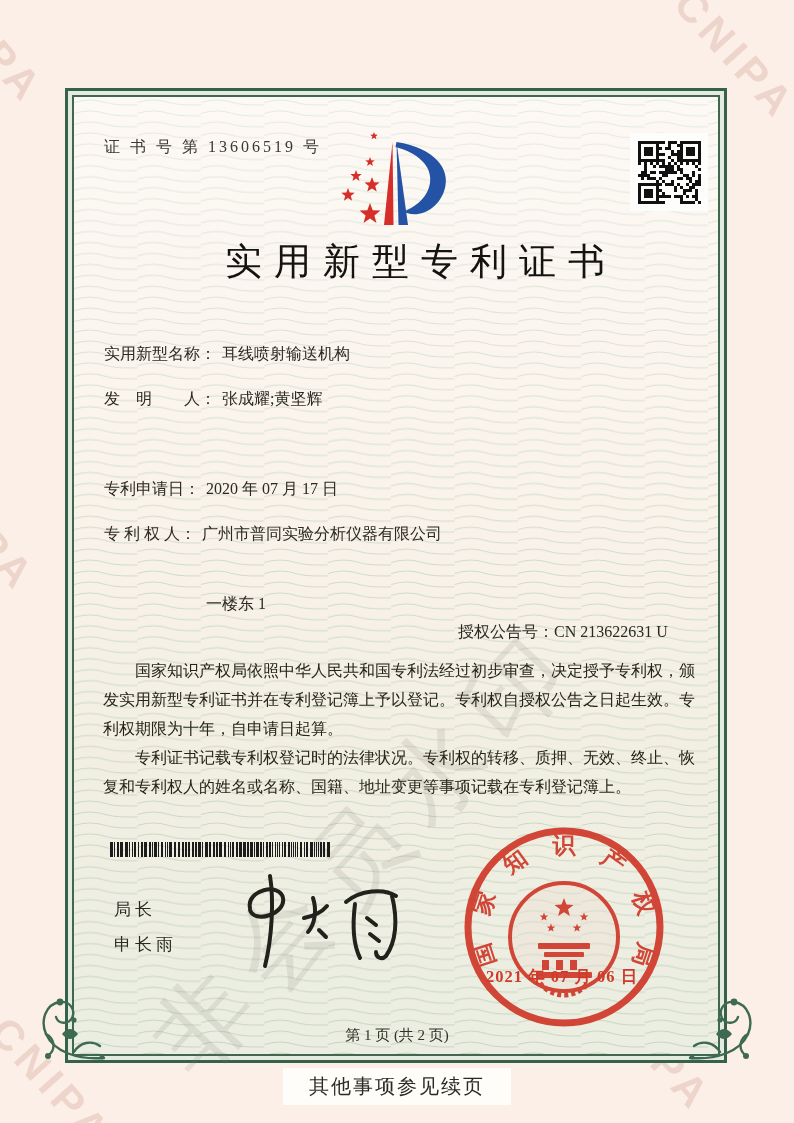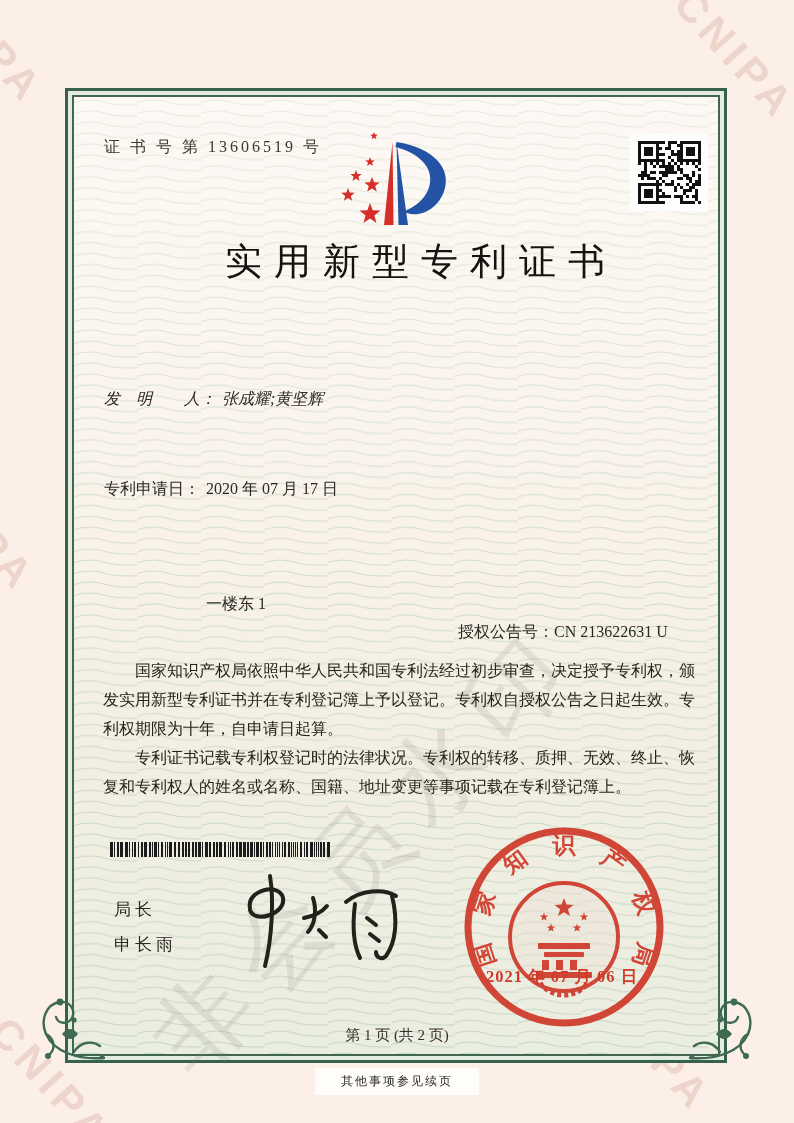--- a/index.html
+++ b/index.html
@@ -62,21 +62,21 @@
   .barcode div{background:#1c1c1c;}
   .director-title{left:114px;top:898px;font-size:17px;letter-spacing:4px;color:#2c2a24;}
   .director-name{left:114px;top:933px;font-size:17px;letter-spacing:4px;color:#2c2a24;}
   .signature{left:218px;top:868px;}
   .seal{left:462px;top:825px;opacity:0.93;}
   .seal-date{left:486px;top:966px;font-size:16.5px;font-weight:bold;color:#cf3a2a;
     letter-spacing:1px;white-space:nowrap;}
   .page-info{left:0;top:1026px;width:794px;text-align:center;font-size:15px;color:#33312a;}
   .note-box{left:0;top:1068px;width:794px;text-align:center;}
   .note-box span{display:inline-block;background:#fffdf9;padding:5px 26px;
-    font-size:12px;letter-spacing:2px;color:#2c2a24;}
+    font-size:20px;letter-spacing:2px;color:#2c2a24;}
 </style>
 </head>
 <body>
 
 <div class="wm-cnipa" style="left:-52px;top:-36px;">CNIPA</div>
 <div class="wm-cnipa" style="left:196px;top:118px;">CNIPA</div>
 <div class="wm-cnipa" style="left:468px;top:322px;">CNIPA</div>
 <div class="wm-cnipa" style="left:-60px;top:452px;">CNIPA</div>
 <div class="wm-cnipa" style="left:700px;top:-20px;">CNIPA</div>
 <div class="wm-cnipa" style="left:16px;top:1008px;">CNIPA</div>
@@ -594,25 +594,31 @@
         <div class="qr-on"></div>
         <div class="qr-on"></div>
         <div class="qr-on"></div>
         <div></div>
         <div class="qr-on"></div>
       </div>
   </div>
 
   <div class="abs title">实用新型专利证书</div>
 
-  <div class="abs field-row" style="top:389px;font-style:italic;">
+  <div class="abs field-row" style="top:344px;">
+    <span class="lbl">实用新型名称：</span><span class="val">耳线喷射输送机构</span>
+  </div>
+  <div class="abs field-row" style="top:389px;">
     <span class="lbl">发　明　　人：</span><span class="val">张成耀;黄坚辉</span>
   </div>
   <div class="abs field-row" style="top:479px;">
     <span class="lbl">专利申请日：</span><span class="val">2020 年 07 月 17 日</span>
+  </div>
+  <div class="abs field-row" style="top:524px;">
+    <span class="lbl">专 利 权 人：</span><span class="val">广州市普同实验分析仪器有限公司</span>
   </div>
   <div class="abs addr2" style="top:594px;">一楼东 1</div>
   <div class="abs grant-no" style="top:622px;">
     <span class="lbl">授权公告号：</span><span class="val">CN 213622631 U</span>
   </div>
 
   <div class="abs paras">
     <p>国家知识产权局依照中华人民共和国专利法经过初步审查，决定授予专利权，颁发实用新型专利证书并在专利登记簿上予以登记。专利权自授权公告之日起生效。专利权期限为十年，自申请日起算。</p>
     <p>专利证书记载专利权登记时的法律状况。专利权的转移、质押、无效、终止、恢复和专利权人的姓名或名称、国籍、地址变更等事项记载在专利登记簿上。</p>
   </div>

